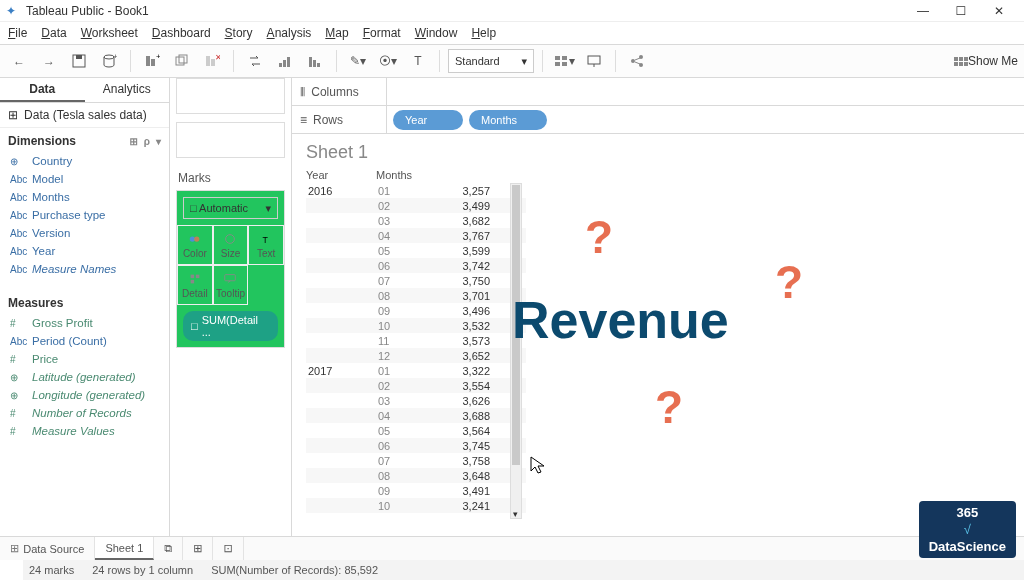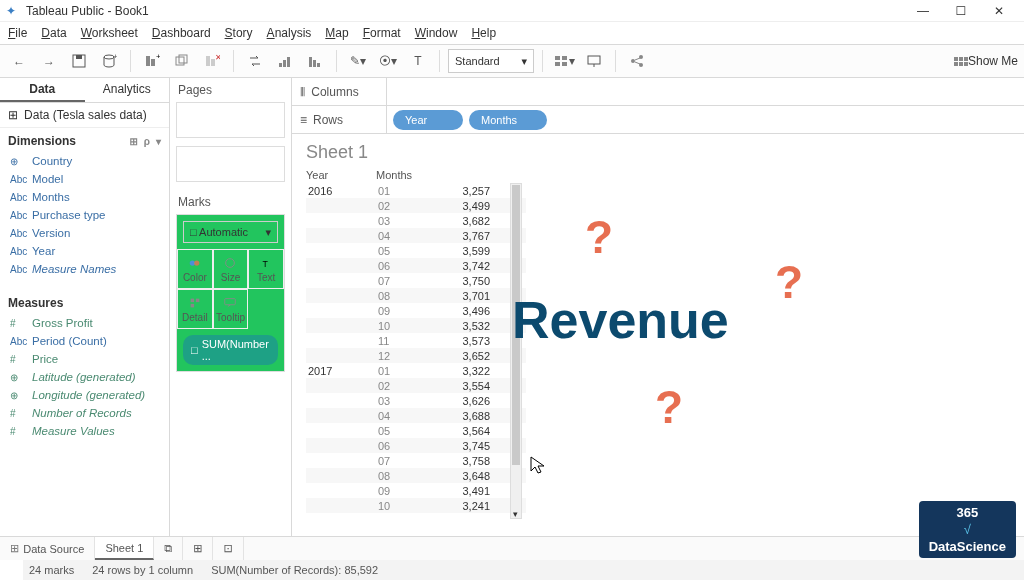--- a/index.html
+++ b/index.html
@@ -280,21 +280,20 @@
           <span class="lbl">Number of Records</span>
         </div>
         <div class="field italic">
           <span class="ft">#</span>
           <span class="lbl">Measure Values</span>
         </div>
       </div>
   </div>
 
   <div class="middle">
-    <div class="shelf-title">Pages</div>
     <div class="shelf-box"></div>
     <div class="shelf-box"></div>
     <div class="shelf-title">Marks</div>
     <div class="marks">
       <div class="marks-sel">
           <span>□ <span>Automatic</span></span>
           <span>▾</span>
         </div>
       <div class="mark-grid">
         <div class="mcell">
@@ -328,21 +327,21 @@
             <svg viewBox="0 0 16 16">
               <rect x="2" y="3" width="12" height="7" rx="1" fill="none" stroke="#888"></rect>
               <path d="M7 10l-2 3 4-3" fill="#888"></path>
             </svg>
             <span>Tooltip</span>
           </div>
         <div class="mcell" style="border:none"></div>
       </div>
       <div class="pill">
           <span>□</span>
-          <span>SUM(Number ...</span>
+          <span>SUM(Detail ...</span>
         </div>
     </div>
   </div>
 
   <div class="main">
     <div class="colrow-shelf">
       <div class="shelf-label">
           <span>⦀</span>
           <span>Columns</span>
         </div>

